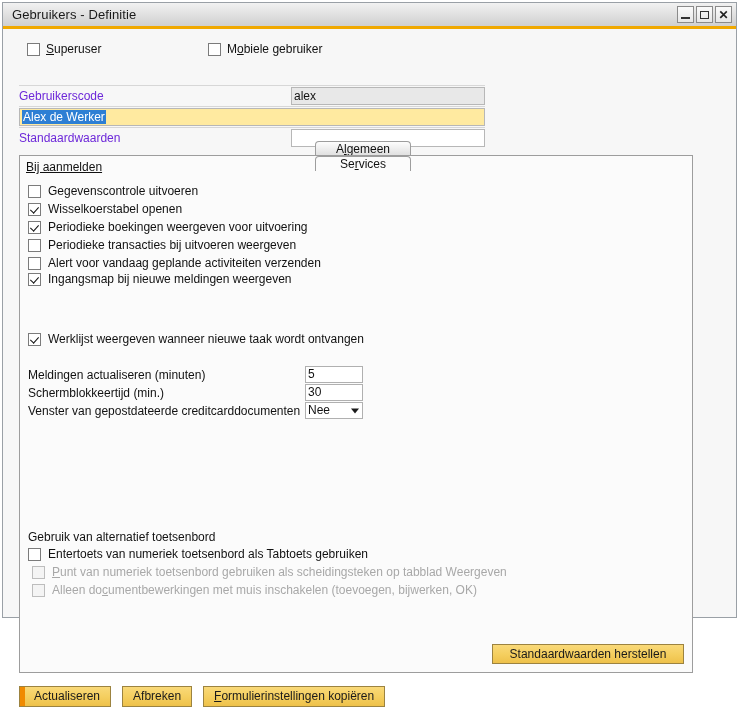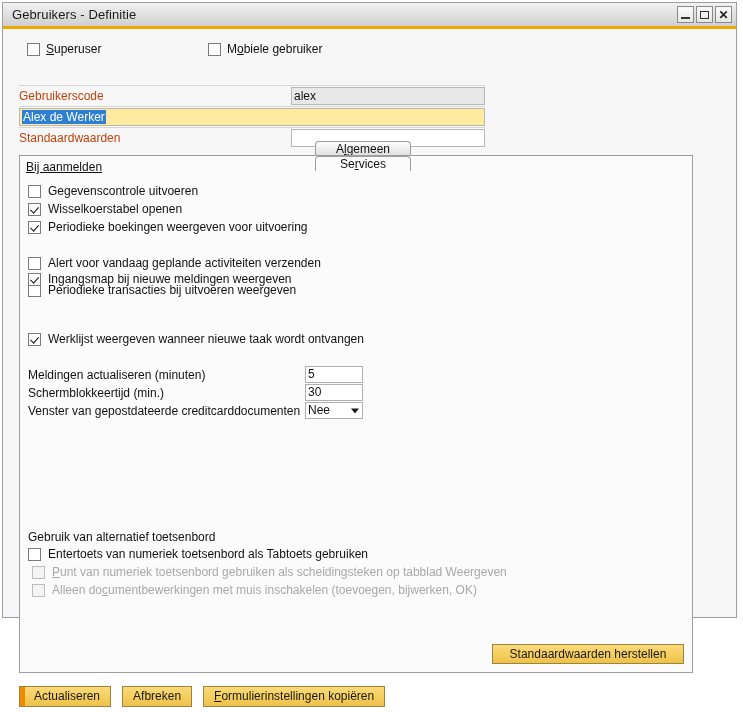--- a/index.html
+++ b/index.html
@@ -140,21 +140,21 @@
   .field-row {
     position: absolute;
     left: 16px;
     width: 466px;
     height: 19px;
     display: flex;
     align-items: center;
   }
   .field-label {
     font-size: 12px;
-    color: #c2410c;
+    color: #6d28d9;
     width: 272px;
     flex: none;
   }
   .field-input {
     flex: 1;
     height: 18px;
     border: 1px solid #b7b7b7;
     background: #ffffff;
     box-sizing: border-box;
     font-size: 12px;
@@ -427,21 +427,21 @@
         <span class="lbl">Gegevenscontrole uitvoeren</span>
       </div>
       <div class="panel-check" style="top:46px;">
         <span class="cb checked"></span>
         <span class="lbl">Wisselkoerstabel openen</span>
       </div>
       <div class="panel-check" style="top:64px;">
         <span class="cb checked"></span>
         <span class="lbl">Periodieke boekingen weergeven voor uitvoering</span>
       </div>
-      <div class="panel-check" style="top:82px;margin-top:45px;">
+      <div class="panel-check" style="top:82px;">
         <span class="cb"></span>
         <span class="lbl">Periodieke transacties bij uitvoeren weergeven</span>
       </div>
       <div class="panel-check" style="top:100px;">
         <span class="cb"></span>
         <span class="lbl">Alert voor vandaag geplande activiteiten verzenden</span>
       </div>
       <div class="panel-check" style="top:116px;">
         <span class="cb checked"></span>
         <span class="lbl">Ingangsmap bij nieuwe meldingen weergeven</span>

